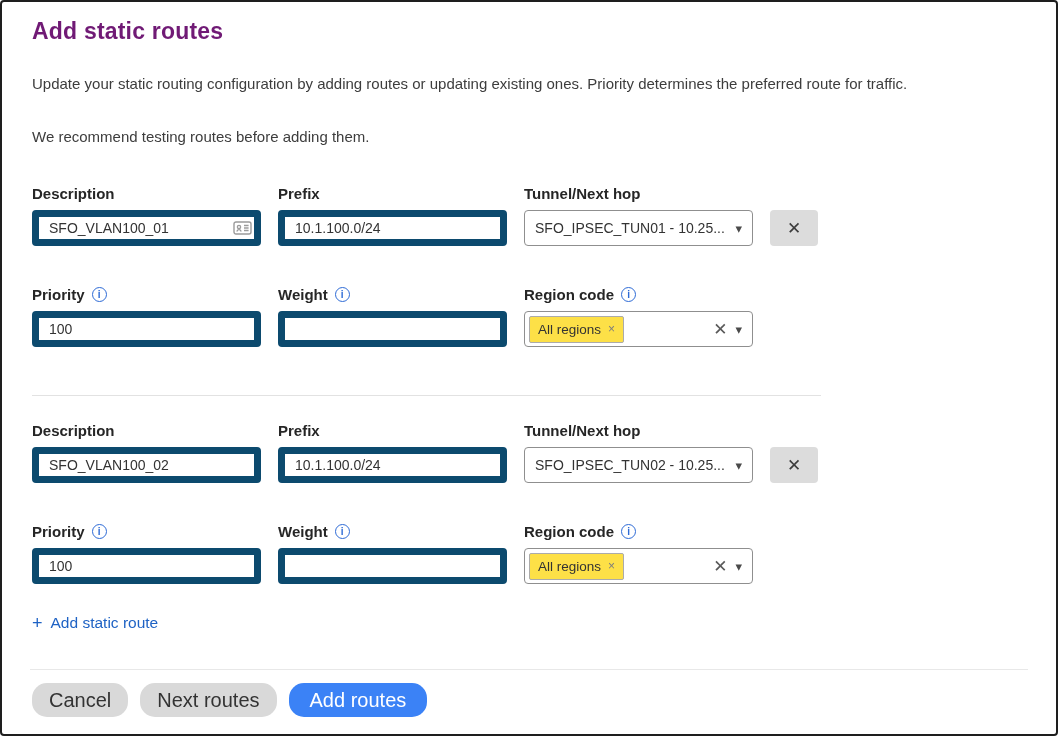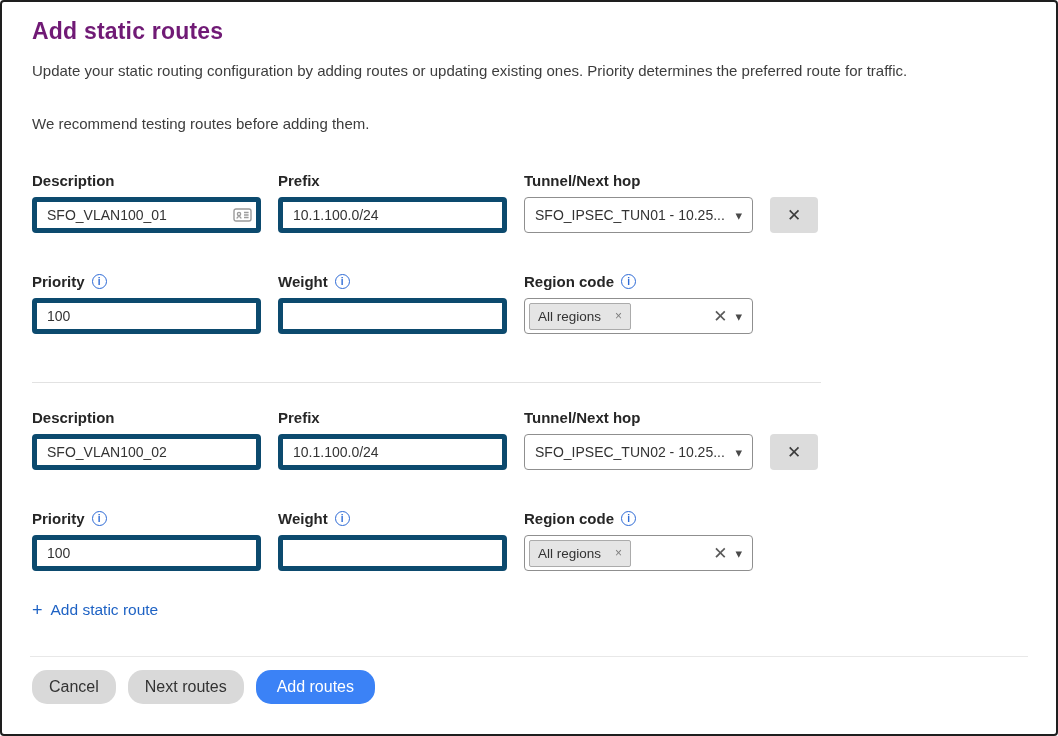--- a/index.html
+++ b/index.html
@@ -18,21 +18,21 @@
     background: #ffffff;
     padding: 16px 30px 0 30px;
     overflow: hidden;
   }
   .title {
     font-size: 23px;
     font-weight: 700;
     color: #701a75;
     letter-spacing: 0.2px;
   }
-  .intro { margin-top: 17px; font-size: 15px; color: #3d3d3d; }
+  .intro { margin-top: 30px; font-size: 15px; color: #3d3d3d; }
   .note  { margin-top: 36px; font-size: 15px; color: #3d3d3d; }
 
   .route-block { }
   .route-block.first { margin-top: 40px; }
   .form-row {
     display: grid;
     grid-template-columns: 229px 229px 229px 48px;
     column-gap: 17px;
     align-items: end;
   }
@@ -59,21 +59,21 @@
     align-items: center;
     justify-content: center;
     line-height: 1;
     cursor: pointer;
   }
 
   .input-wrap { position: relative; }
   .text-input {
     width: 100%;
     height: 36px;
-    border: 5px solid #0c4a6e;
+    border: 7px solid #0c4a6e;
     border-radius: 4px;
     padding: 0 10px;
     font-family: "Liberation Sans", sans-serif;
     font-size: 14px;
     color: #333333;
     background: #ffffff;
     outline: none;
   }
   .text-input.with-icon { padding-right: 34px; }
   .autofill-icon {
@@ -130,22 +130,22 @@
     border-radius: 4px;
     background: #ffffff;
     display: flex;
     align-items: center;
     padding: 0 10px 0 4px;
     cursor: pointer;
   }
   .chip {
     display: inline-flex;
     align-items: center;
-    gap: 14px;
-    background: #e5e5e5;
+    gap: 7px;
+    background: #fde047;
     border: 1px solid #ababab;
     border-radius: 2px;
     height: 27px;
     padding: 0 8px;
     font-size: 13.5px;
     color: #333333;
   }
   .chip-x { font-size: 12px; color: #7d7d7d; cursor: pointer; }
   .ms-spacer { flex: 1; }
   .clear-x {
@@ -185,21 +185,21 @@
     display: flex;
     align-items: center;
     gap: 12px;
     margin-top: 13px;
   }
   .btn {
     height: 34px;
     border: none;
     border-radius: 15px;
     font-family: "Liberation Sans", sans-serif;
-    font-size: 16px;
+    font-size: 20px;
     padding: 0 17px;
     cursor: pointer;
   }
   .btn.secondary { background: #d9d9d9; color: #333333; }
   .btn.primary  { background: #3b82f6; color: #ffffff; padding: 0 21px; }
 </style>
 </head>
 <body>
 
 <div class="dialog">

